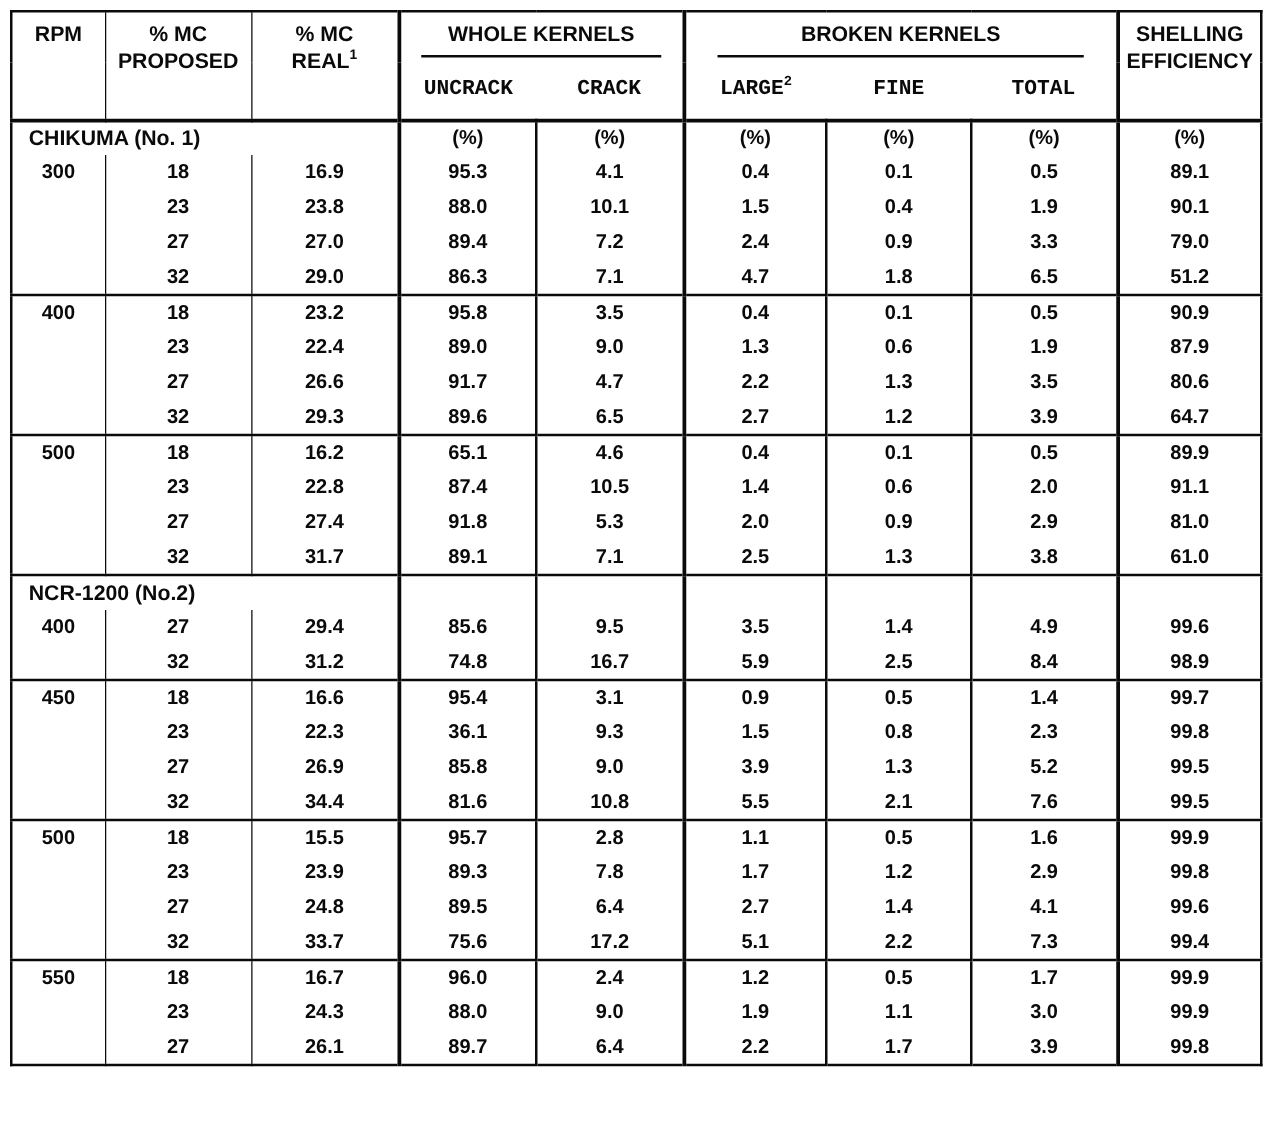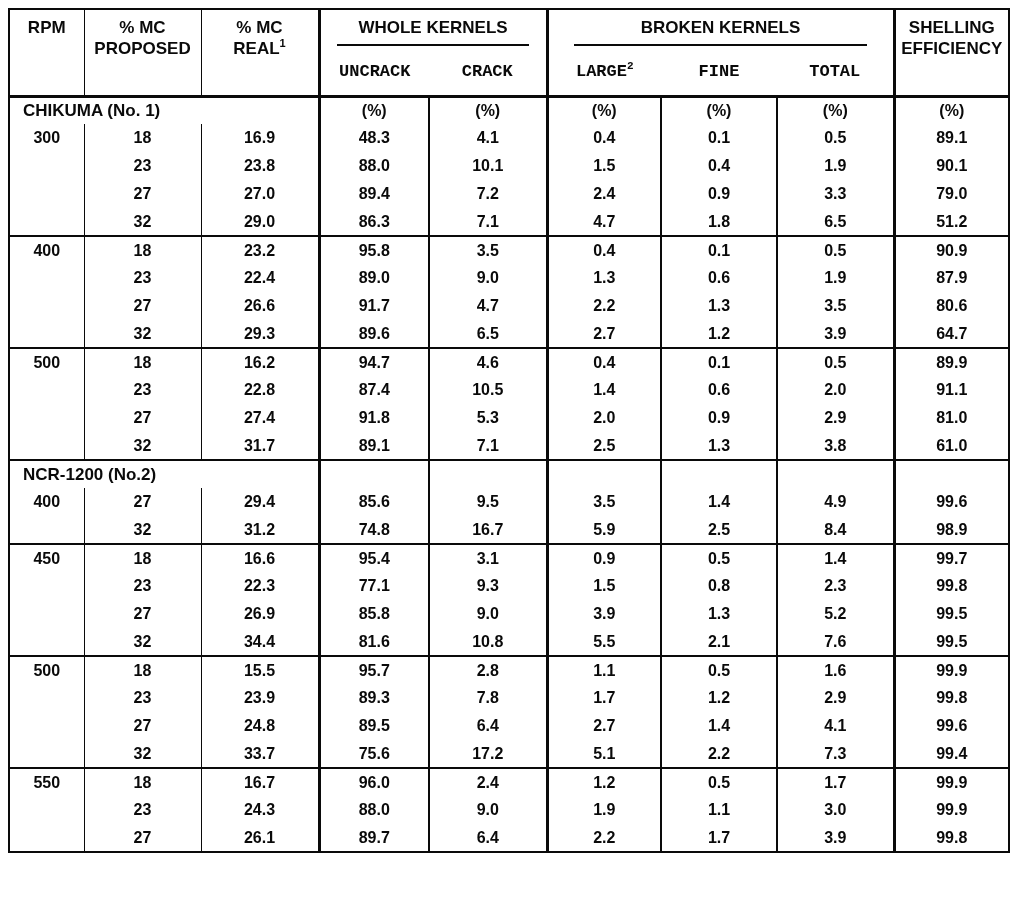--- a/index.html
+++ b/index.html
@@ -152,21 +152,21 @@
           <td class="c4">(%)</td>
           <td class="c5">(%)</td>
           <td class="c6">(%)</td>
           <td class="c7">(%)</td>
           <td class="c8">(%)</td>
         </tr>
         <tr>
           <td class="c0">300</td>
           <td class="c1">18</td>
           <td class="c2">16.9</td>
-          <td class="c3">48.3</td>
+          <td class="c3">95.3</td>
           <td class="c4">4.1</td>
           <td class="c5">0.4</td>
           <td class="c6">0.1</td>
           <td class="c7">0.5</td>
           <td class="c8">89.1</td>
         </tr>
         <tr>
           <td class="c0"></td>
           <td class="c1">23</td>
           <td class="c2">23.8</td>
@@ -244,21 +244,21 @@
           <td class="c6">1.2</td>
           <td class="c7">3.9</td>
           <td class="c8">64.7</td>
         </tr>
       </tbody>
       <tbody>
         <tr>
           <td class="c0">500</td>
           <td class="c1">18</td>
           <td class="c2">16.2</td>
-          <td class="c3">94.7</td>
+          <td class="c3">65.1</td>
           <td class="c4">4.6</td>
           <td class="c5">0.4</td>
           <td class="c6">0.1</td>
           <td class="c7">0.5</td>
           <td class="c8">89.9</td>
         </tr>
         <tr>
           <td class="c0"></td>
           <td class="c1">23</td>
           <td class="c2">22.8</td>
@@ -334,21 +334,21 @@
           <td class="c4">3.1</td>
           <td class="c5">0.9</td>
           <td class="c6">0.5</td>
           <td class="c7">1.4</td>
           <td class="c8">99.7</td>
         </tr>
         <tr>
           <td class="c0"></td>
           <td class="c1">23</td>
           <td class="c2">22.3</td>
-          <td class="c3">77.1</td>
+          <td class="c3">36.1</td>
           <td class="c4">9.3</td>
           <td class="c5">1.5</td>
           <td class="c6">0.8</td>
           <td class="c7">2.3</td>
           <td class="c8">99.8</td>
         </tr>
         <tr>
           <td class="c0"></td>
           <td class="c1">27</td>
           <td class="c2">26.9</td>

